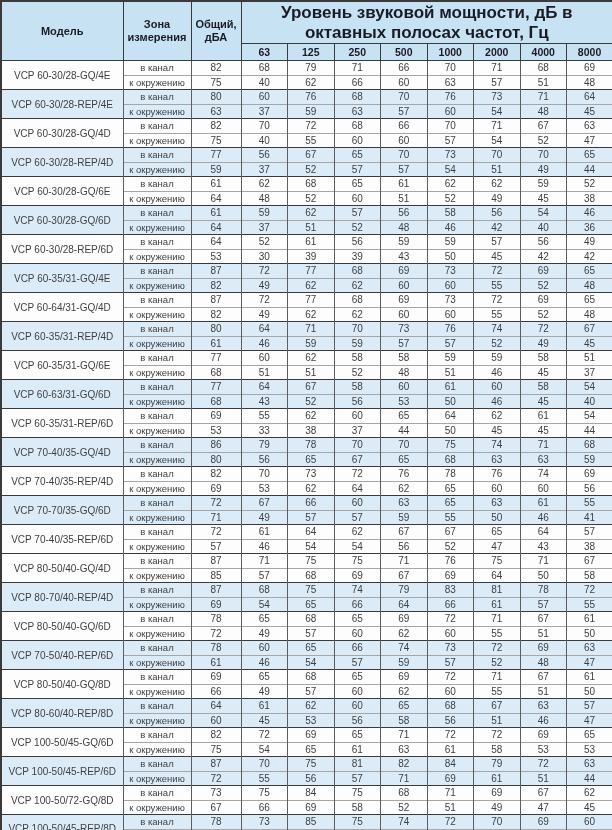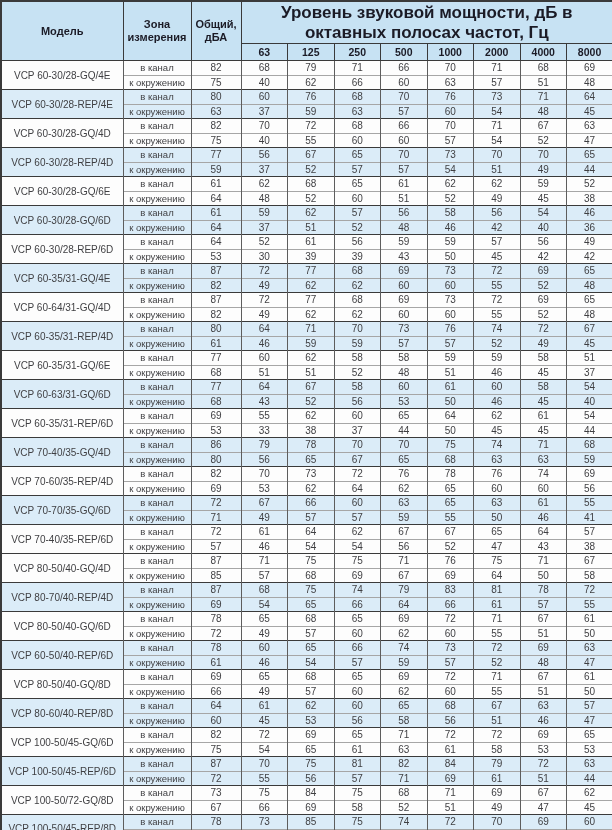--- a/index.html
+++ b/index.html
@@ -429,21 +429,21 @@
         <td class="val-cell">56</td>
         <td class="val-cell">65</td>
         <td class="val-cell">67</td>
         <td class="val-cell">65</td>
         <td class="val-cell">68</td>
         <td class="val-cell">63</td>
         <td class="val-cell">63</td>
         <td class="val-cell">59</td>
       </tr>
       <tr class="group-start">
-        <td rowspan="2" class="model-cell">VCP 70-60/35-REP/4D</td>
+        <td rowspan="2" class="model-cell">VCP 70-40/35-REP/4D</td>
         <td class="zone-cell">в канал</td>
         <td class="val-cell">82</td>
         <td class="val-cell">70</td>
         <td class="val-cell">73</td>
         <td class="val-cell">72</td>
         <td class="val-cell">76</td>
         <td class="val-cell">78</td>
         <td class="val-cell">76</td>
         <td class="val-cell">74</td>
         <td class="val-cell">69</td>
@@ -579,21 +579,21 @@
         <td class="val-cell">49</td>
         <td class="val-cell">57</td>
         <td class="val-cell">60</td>
         <td class="val-cell">62</td>
         <td class="val-cell">60</td>
         <td class="val-cell">55</td>
         <td class="val-cell">51</td>
         <td class="val-cell">50</td>
       </tr>
       <tr class="group-start shaded">
-        <td rowspan="2" class="model-cell">VCP 60-50/40-REP/6D</td>
+        <td rowspan="2" class="model-cell">VCP 70-50/40-REP/6D</td>
         <td class="zone-cell">в канал</td>
         <td class="val-cell">78</td>
         <td class="val-cell">60</td>
         <td class="val-cell">65</td>
         <td class="val-cell">66</td>
         <td class="val-cell">74</td>
         <td class="val-cell">73</td>
         <td class="val-cell">72</td>
         <td class="val-cell">69</td>
         <td class="val-cell">63</td>

